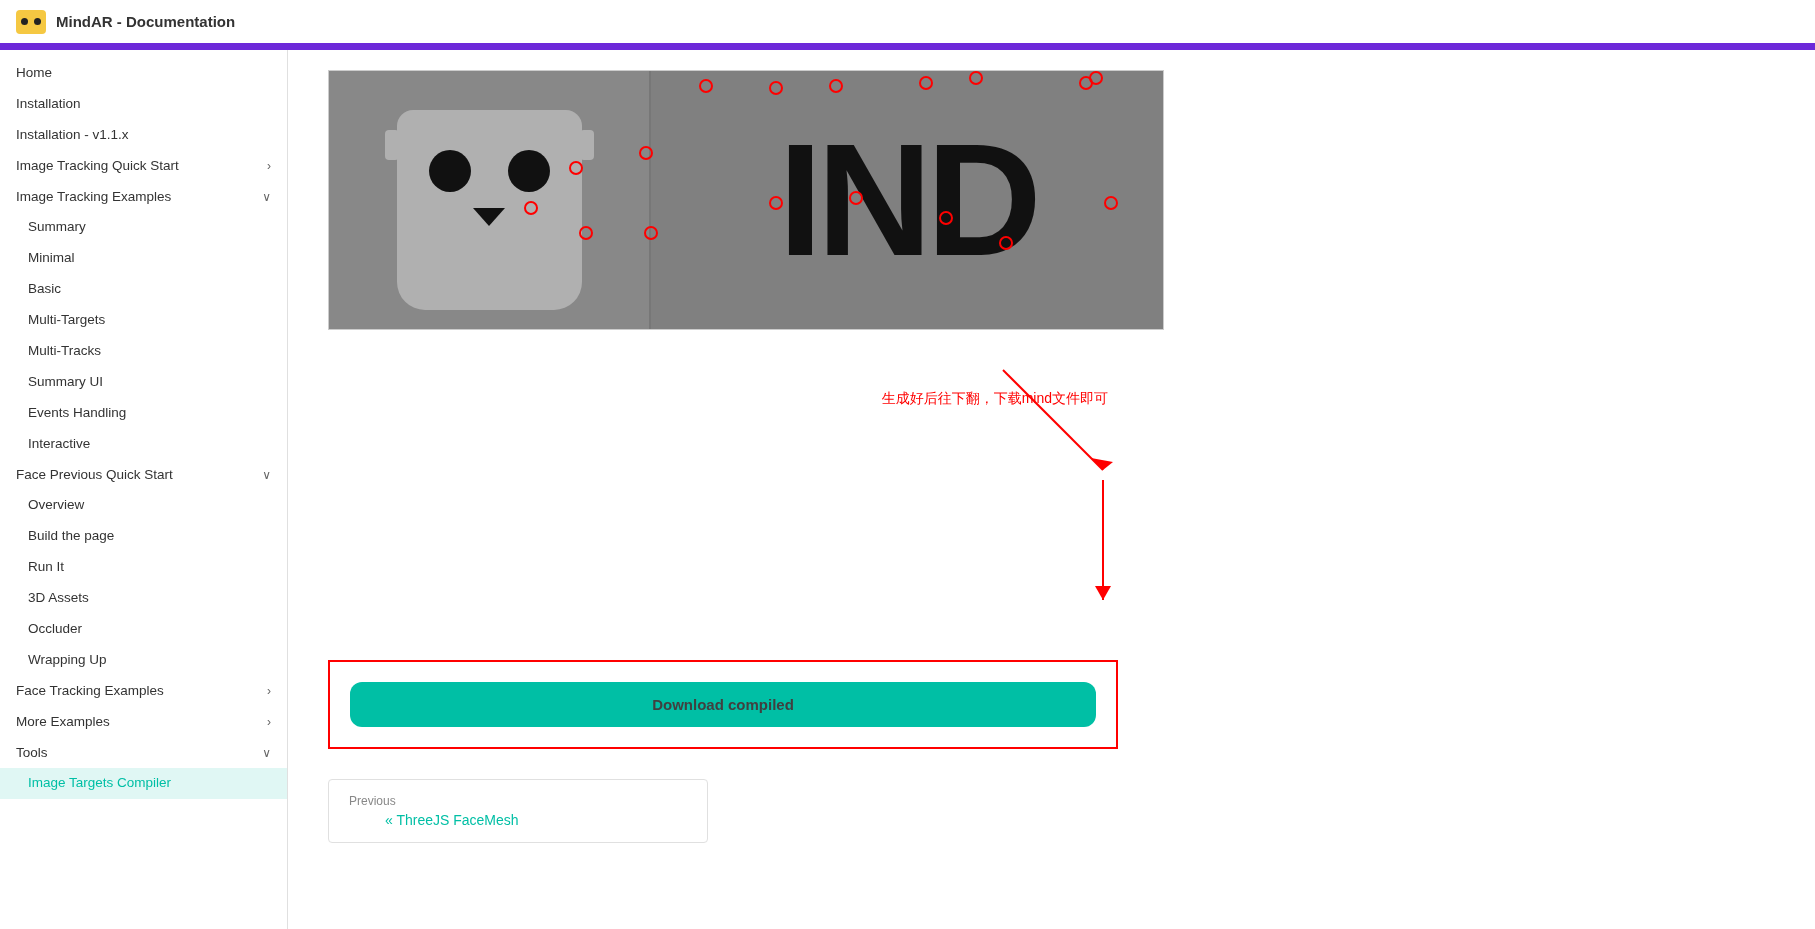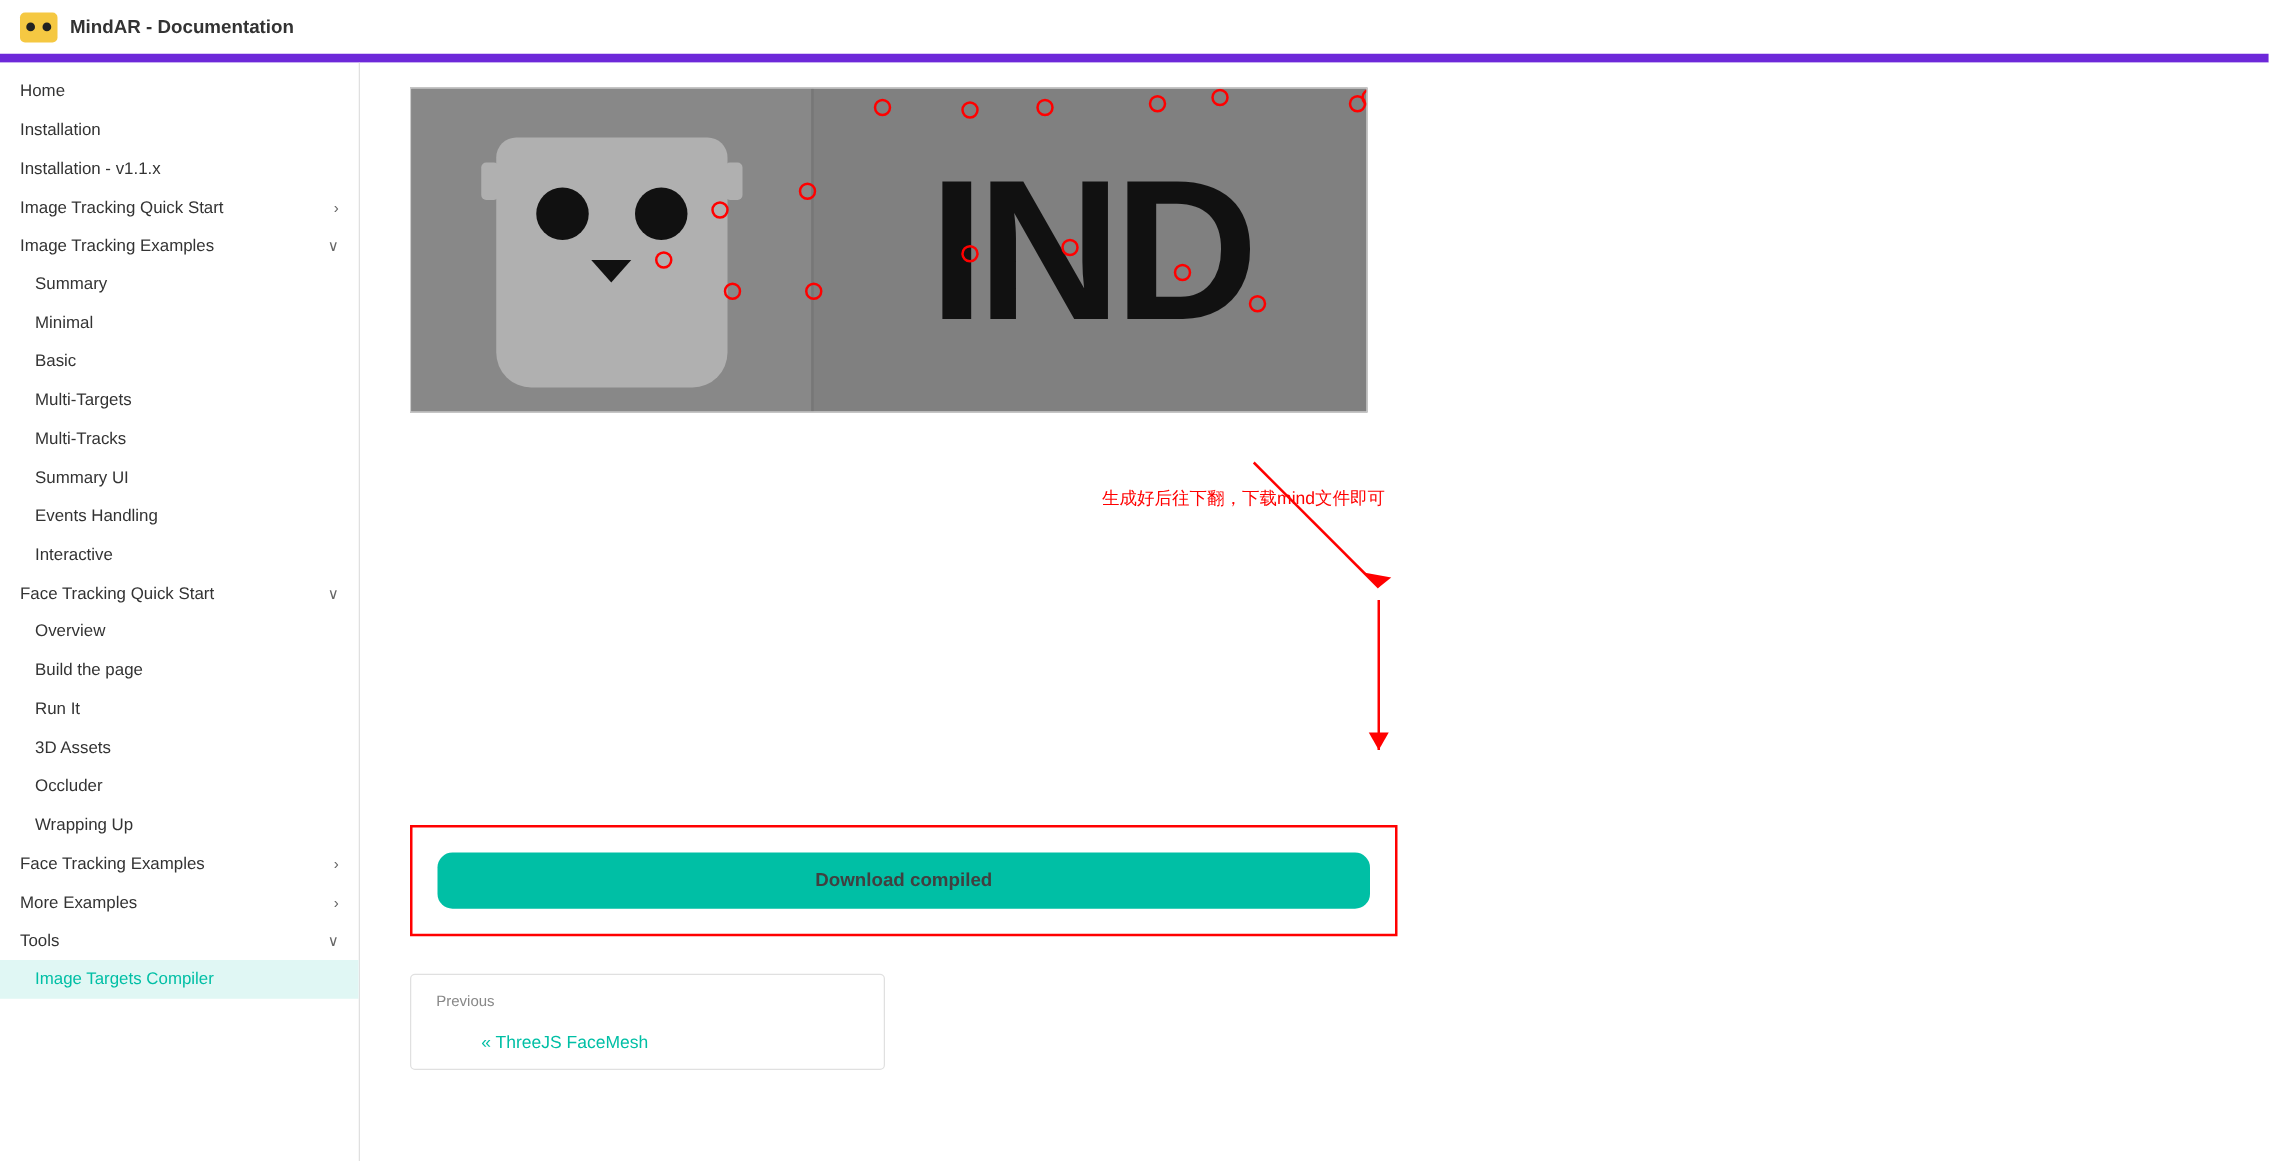--- a/index.html
+++ b/index.html
@@ -95,21 +95,21 @@
       padding: 20px 40px 40px 40px;
       max-width: 900px;
     }
 
     .tracker-image-container {
       margin-bottom: 20px;
       position: relative;
     }
 
     .tracker-image {
-      width: 766px;
+      width: 836px;
       height: 260px;
       background: #808080;
       position: relative;
       overflow: hidden;
       border: 1px solid #ccc;
     }
 
     
     .dot {
       position: absolute;
@@ -165,21 +165,21 @@
     .nav-card {
       border: 1px solid #e0e0e0;
       border-radius: 4px;
       padding: 14px 20px;
       width: 380px;
     }
 
     .nav-card-label {
       font-size: 12px;
       color: #888;
-      margin-bottom: 17px;
+      margin-bottom: 4px;
     }
 
     .nav-card-title {
       font-size: 14px;
       color: #00bfa5;
       margin-left: 36px;
     }
 
     
     .arrow-svg {
@@ -238,21 +238,21 @@
       <div class="sidebar-item sub">
         <span>Summary UI</span>
       </div>
       <div class="sidebar-item sub">
         <span>Events Handling</span>
       </div>
       <div class="sidebar-item sub">
         <span>Interactive</span>
       </div>
       <div class="sidebar-item">
-        <span>Face Tracking Quick Start</span>
+        <span>Face Previous Quick Start</span>
         <span class="chevron">∨</span>
       </div>
       <div class="sidebar-item sub">
         <span>Overview</span>
       </div>
       <div class="sidebar-item sub">
         <span>Build the page</span>
       </div>
       <div class="sidebar-item sub">
         <span>Run It</span>

